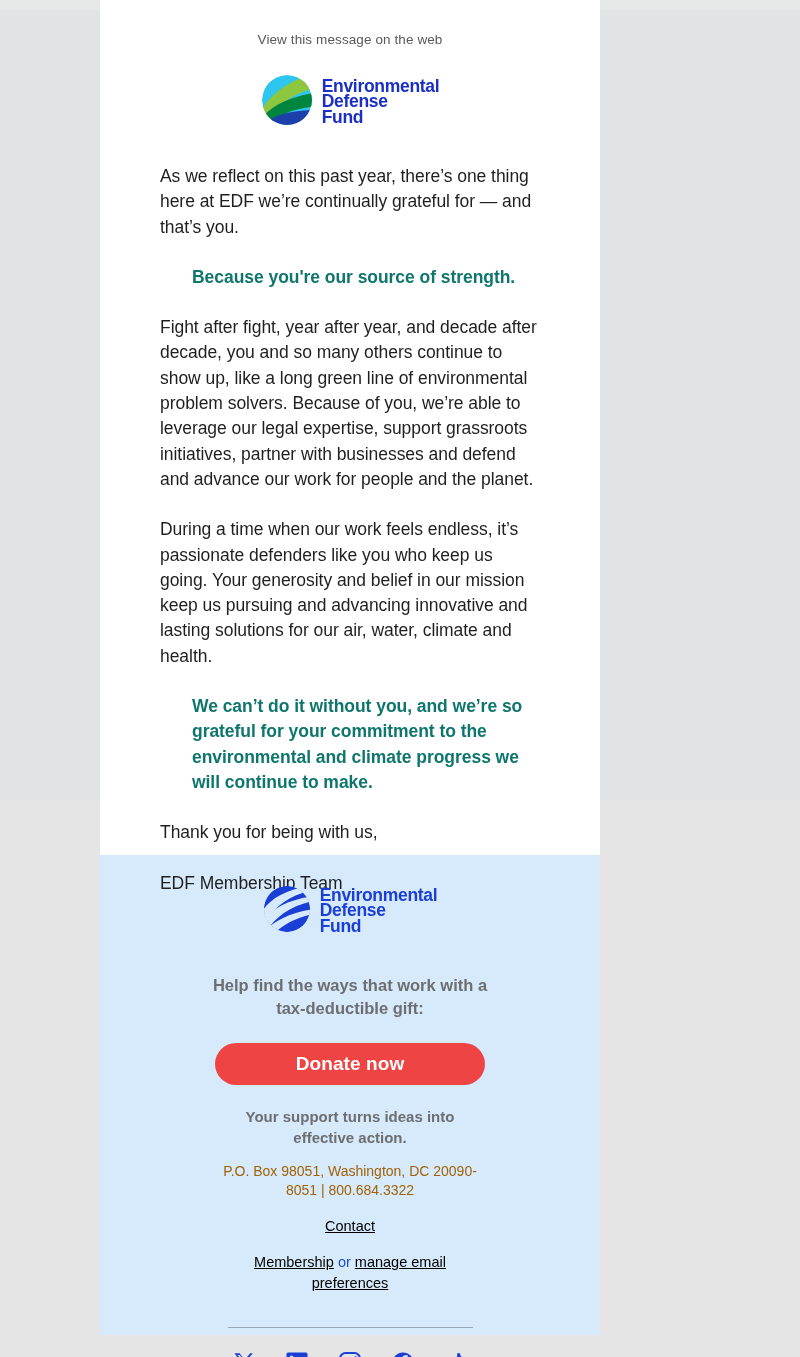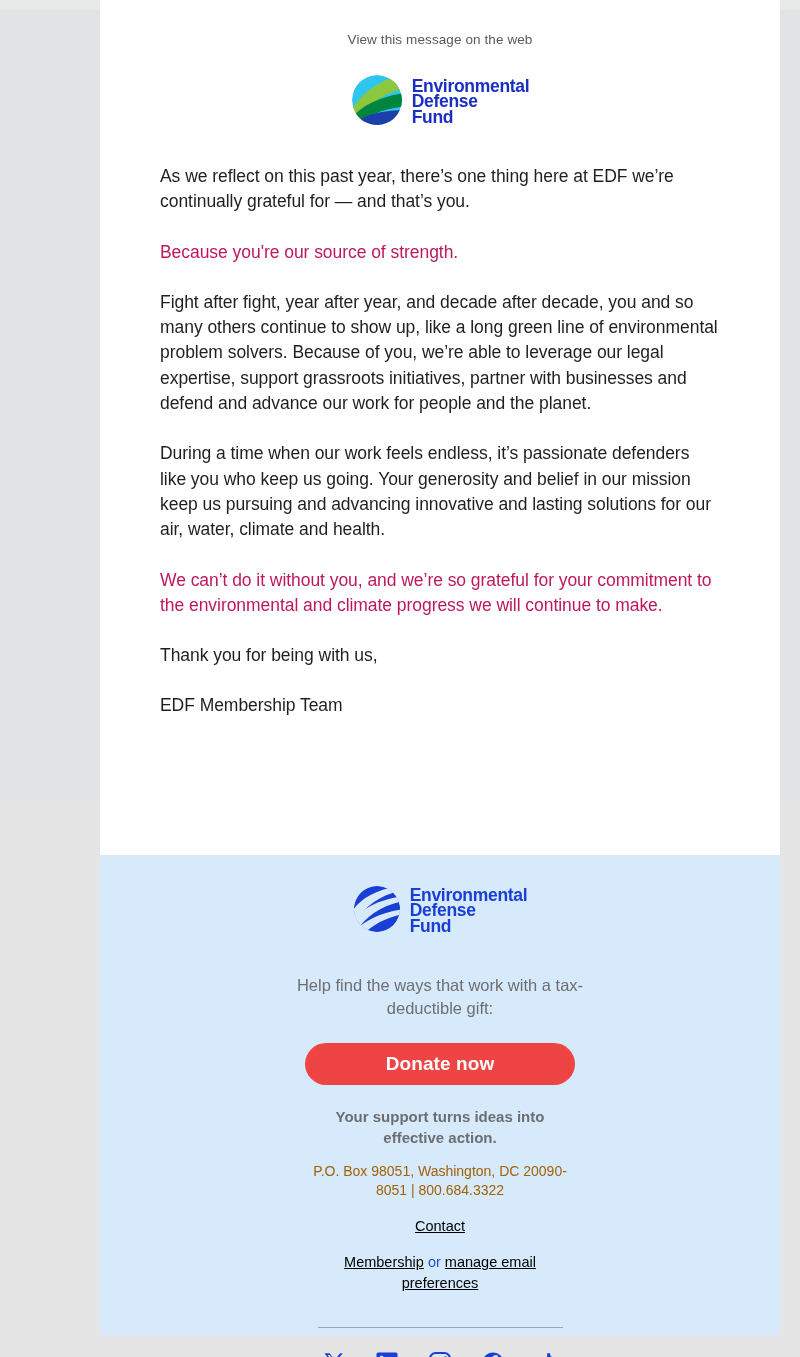--- a/index.html
+++ b/index.html
@@ -30,21 +30,21 @@
     position: absolute;
     top: 800px; left: 0; right: 0;
     bottom: 0;
     background: #e5e5e5;
   }
 
   .email-card {
     position: absolute;
     left: 100px;
     top: 0;
-    width: 680px;
+    width: 500px;
     height: 1335px;
     box-sizing: border-box;
   }
 
   .email-body {
     background: #ffffff;
     padding: 0 0 38px 0;
     height: 855px;
     box-sizing: border-box;
   }
@@ -85,22 +85,23 @@
   }
 
   .para {
     font-size: 17.5px;
     line-height: 25.3px;
     color: #1f1f1f;
     margin: 0 0 25px 0;
     letter-spacing: -0.05px;
   }
   .para.bold {
-    font-weight: normal;
-    color: #be185d;
+    font-weight: bold;
+    color: #0f766e;
+    margin-left: 32px;
   }
   .para.last { margin-bottom: 15px; }
 
   
   .email-footer {
     background: #d7eafb;
     padding: 30px 0 36px 0;
     text-align: center;
     box-sizing: border-box;
     height: 480px;
@@ -119,21 +120,21 @@
     color: #1a3fd6;
     letter-spacing: -0.3px;
   }
   .footer-logo-text span { display: block; }
 
   .footer-heading {
     margin: 37px auto 16px auto;
     width: 290px;
     font-size: 16.5px;
     line-height: 23px;
-    font-weight: normal;
+    font-weight: bold;
     color: #6d6e71;
   }
 
   .donate-btn {
     display: block;
     margin: 23px auto 0 auto;
     width: 270px;
     height: 42px;
     line-height: 42px;
     border-radius: 22px;

